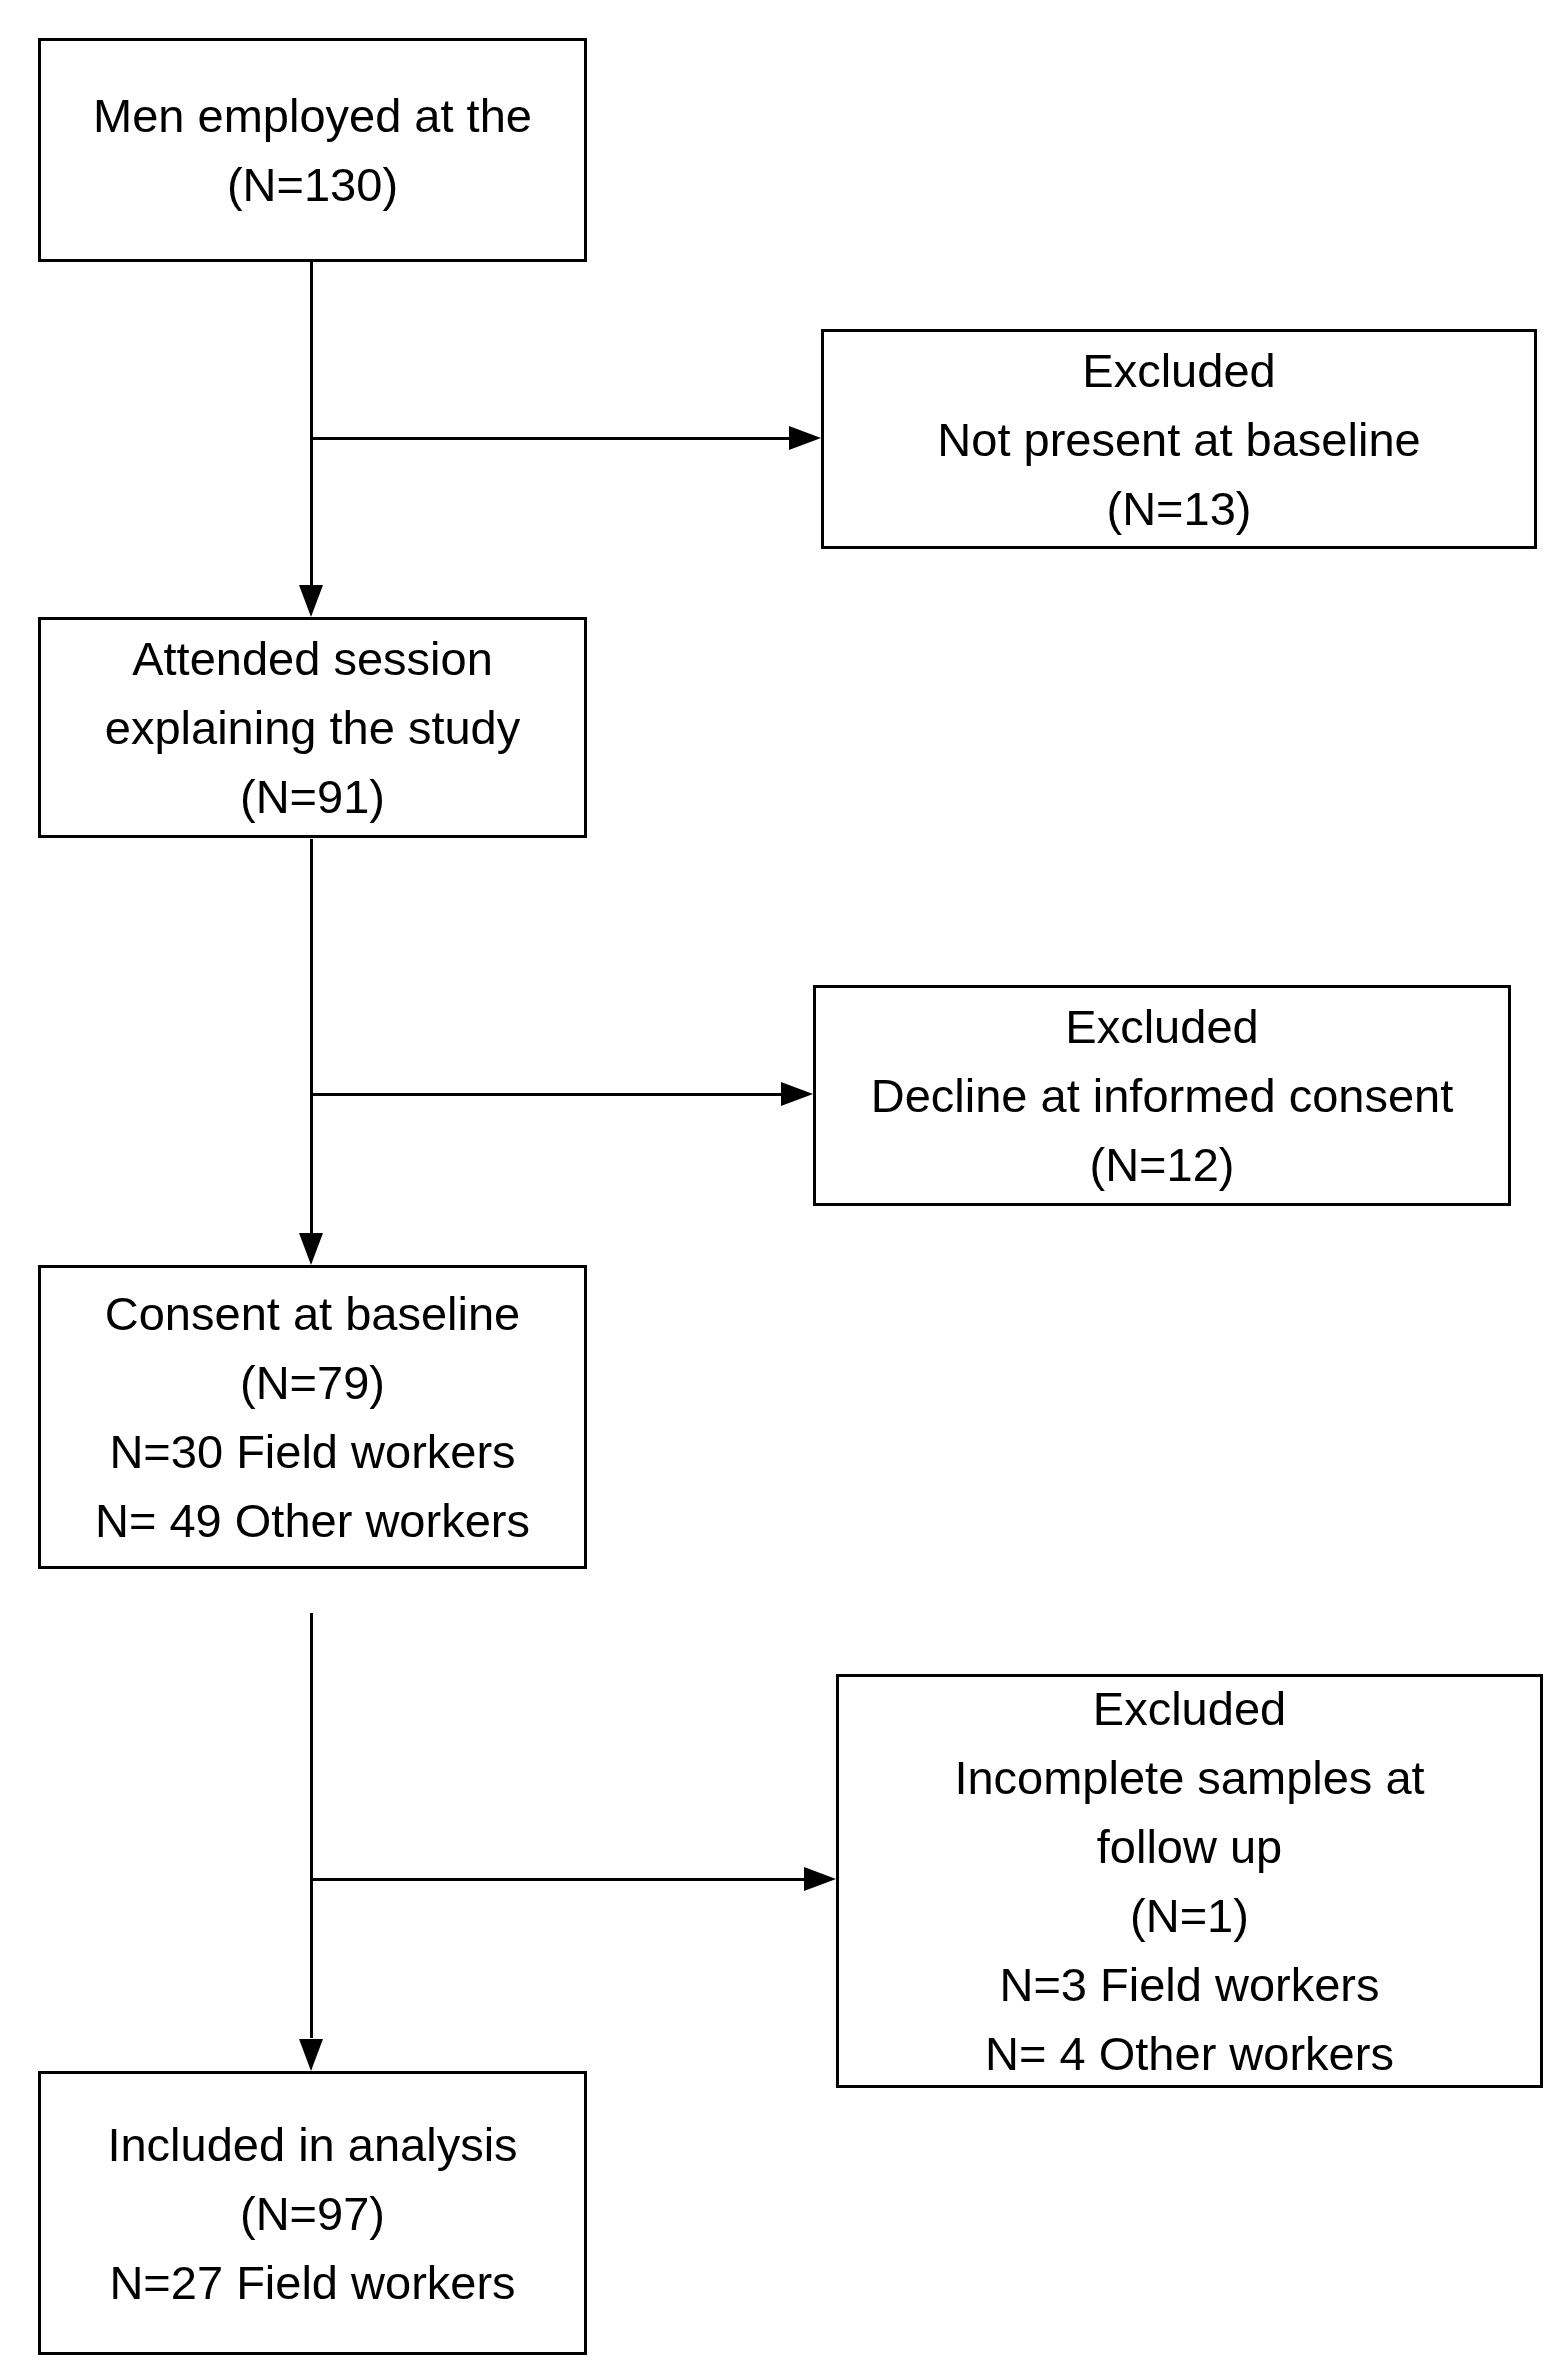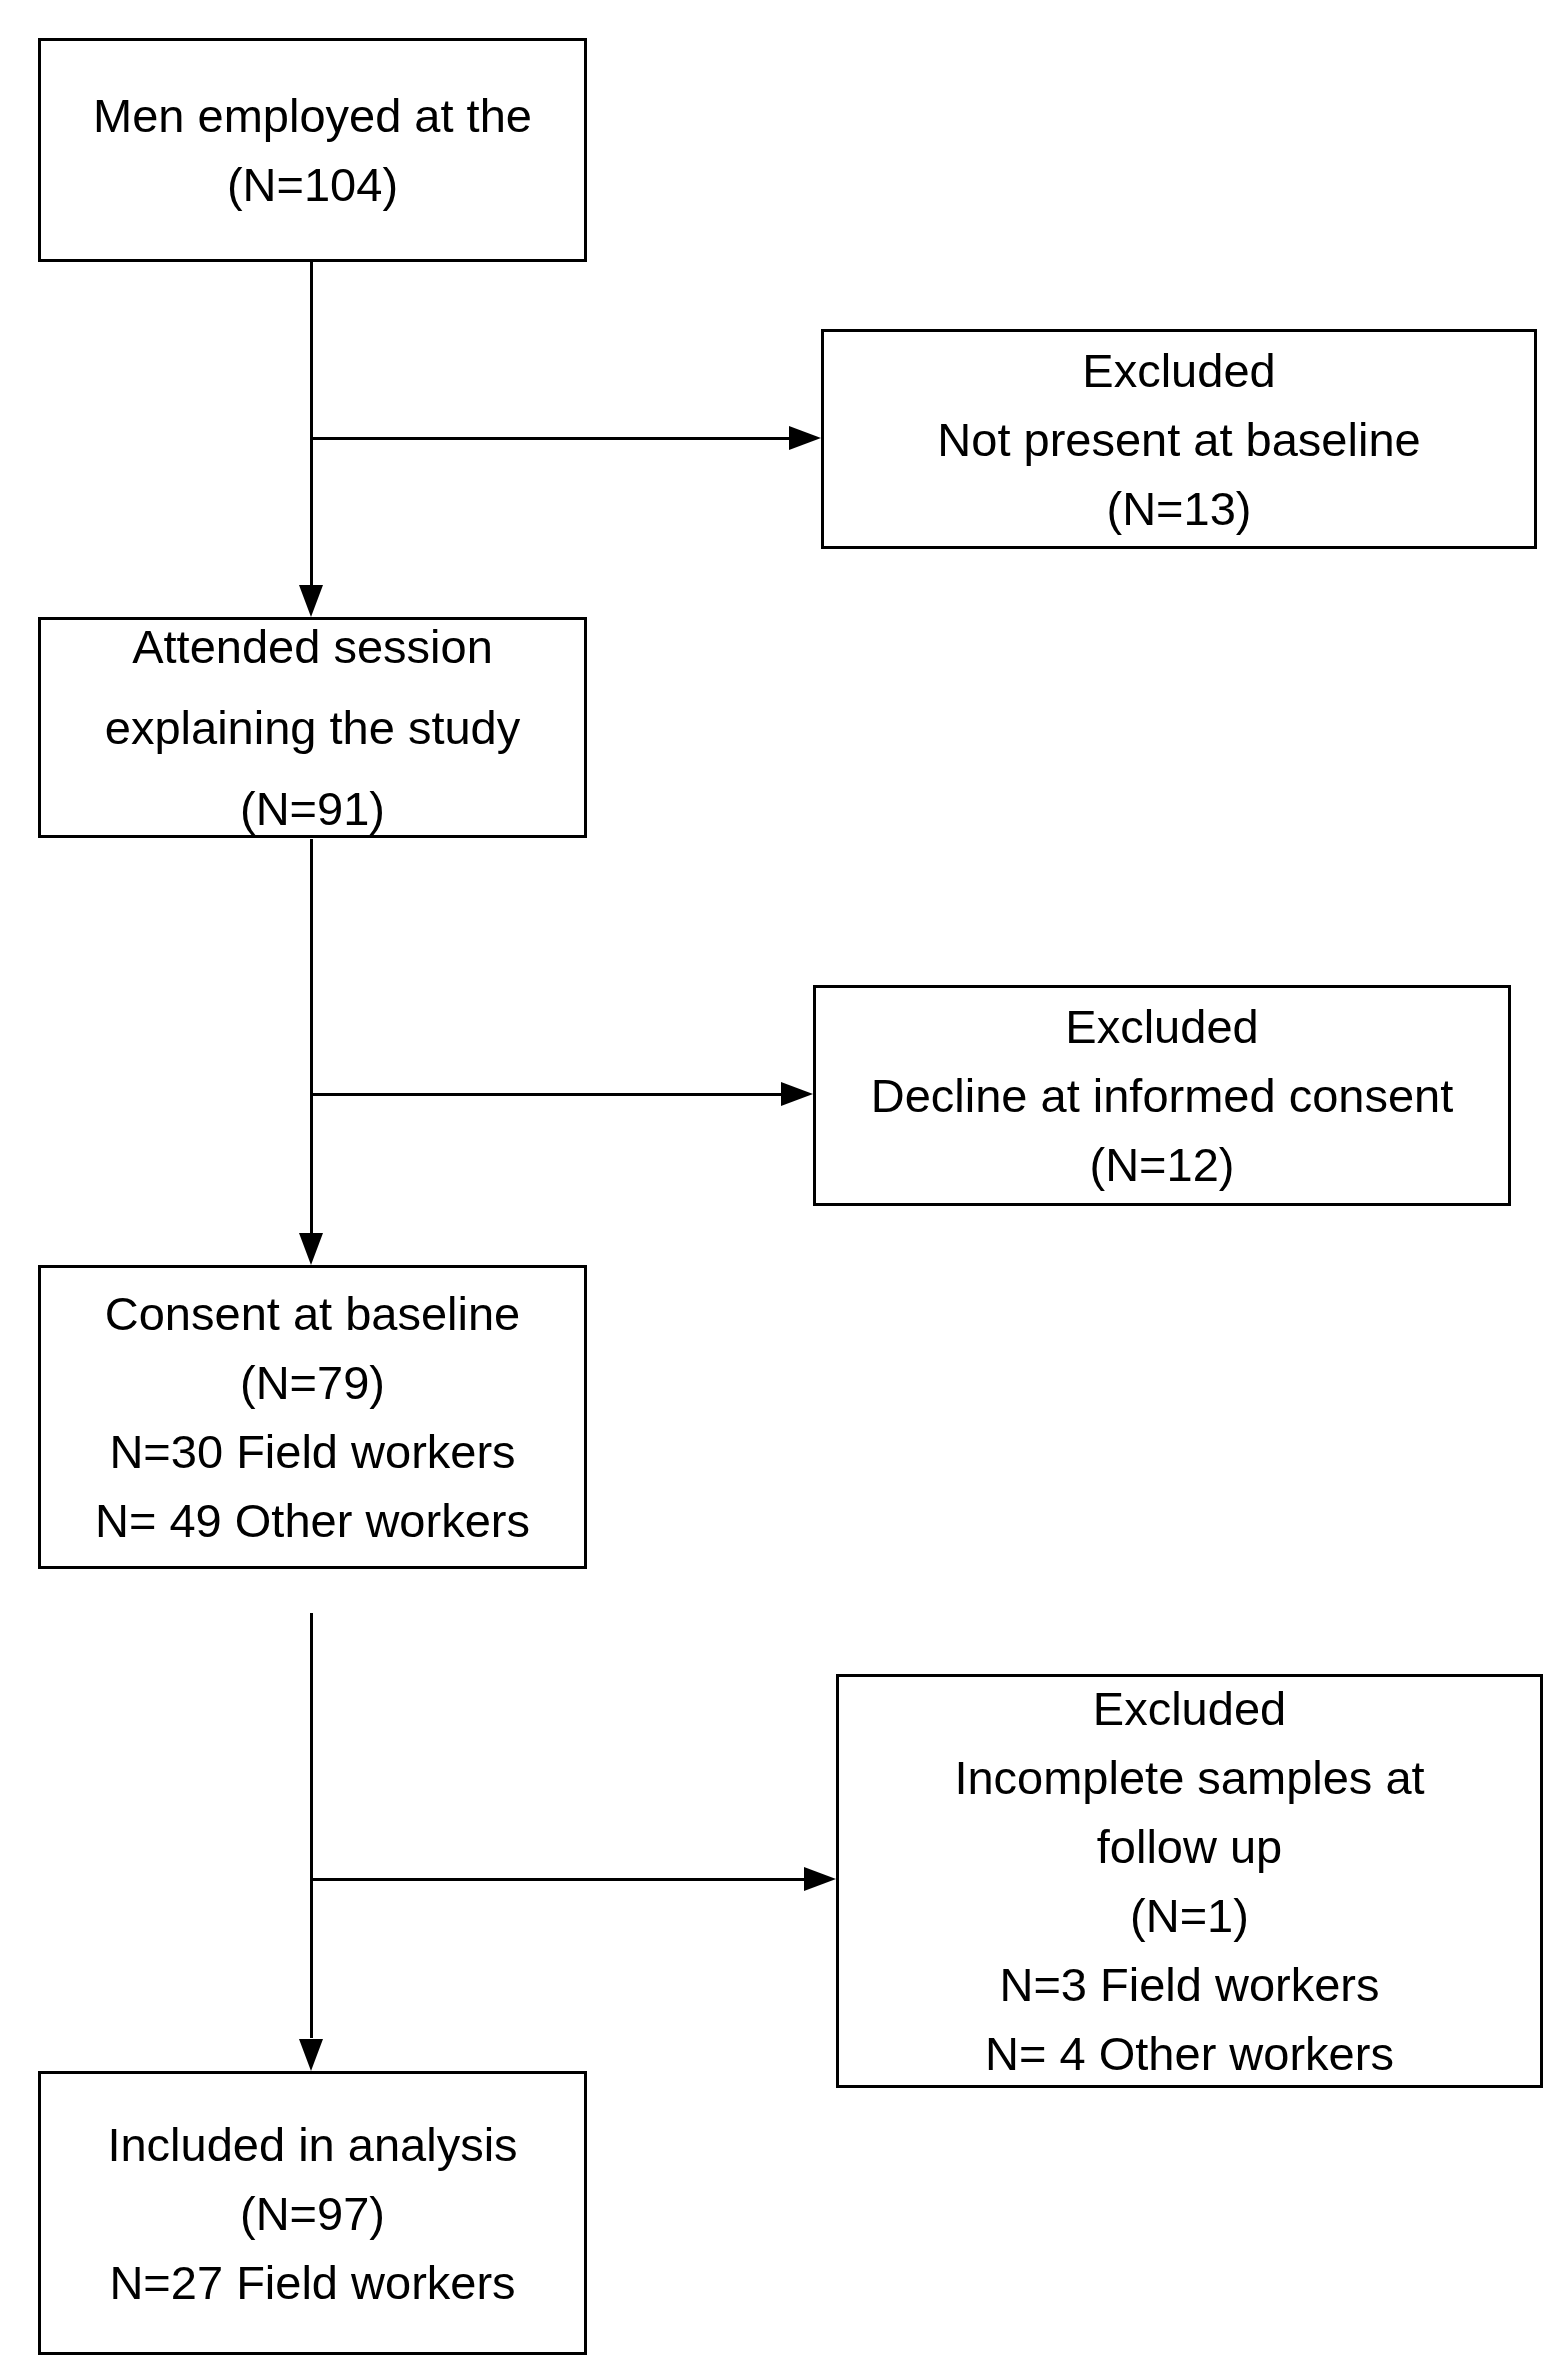--- a/index.html
+++ b/index.html
@@ -27,21 +27,21 @@
     text-align: right;
     font-size: 47px;
     line-height: 69px;
     color: #000000;
   }
   .box .line {
     white-space: nowrap;
   }
   
   .b-start    { left: 38px;   top: 38px;   width: 549px; height: 224px; }
-  .b-attended { left: 38px;   top: 617px;  width: 549px; height: 221px; gap: 12px; }
+  .b-attended { left: 38px;   top: 617px;  width: 549px; height: 221px; }
   .b-consent  { left: 38px;   top: 1265px; width: 549px; height: 304px; }
   .b-included { left: 38px;   top: 2071px; width: 549px; height: 284px; }
   
   .b-excl1 { left: 821px; top: 329px;  width: 716px; height: 220px; }
   .b-excl2 { left: 813px; top: 985px; width: 698px; height: 221px; }
   .b-excl3 { left: 836px; top: 1674px; width: 707px; height: 414px; }
 
   
   .vline {
     position: absolute;
@@ -85,21 +85,21 @@
   .h3 { top: 1878px; left: 311px; width: 493px; }
   .ha3 { top: 1867px; left: 804px; }
 </style>
 </head>
 <body>
 
 <div id="canvas">
 
   <div class="box b-start">
     <div class="line">Men employed at the</div>
-    <div class="line">(N=104)</div>
+    <div class="line">(N=130)</div>
   </div>
 
   <div class="box b-excl1">
     <div class="line">Excluded</div>
     <div class="line">Not present at baseline</div>
     <div class="line">(N=13)</div>
   </div>
 
   <div class="box b-attended">
     <div class="line">Attended session</div>

